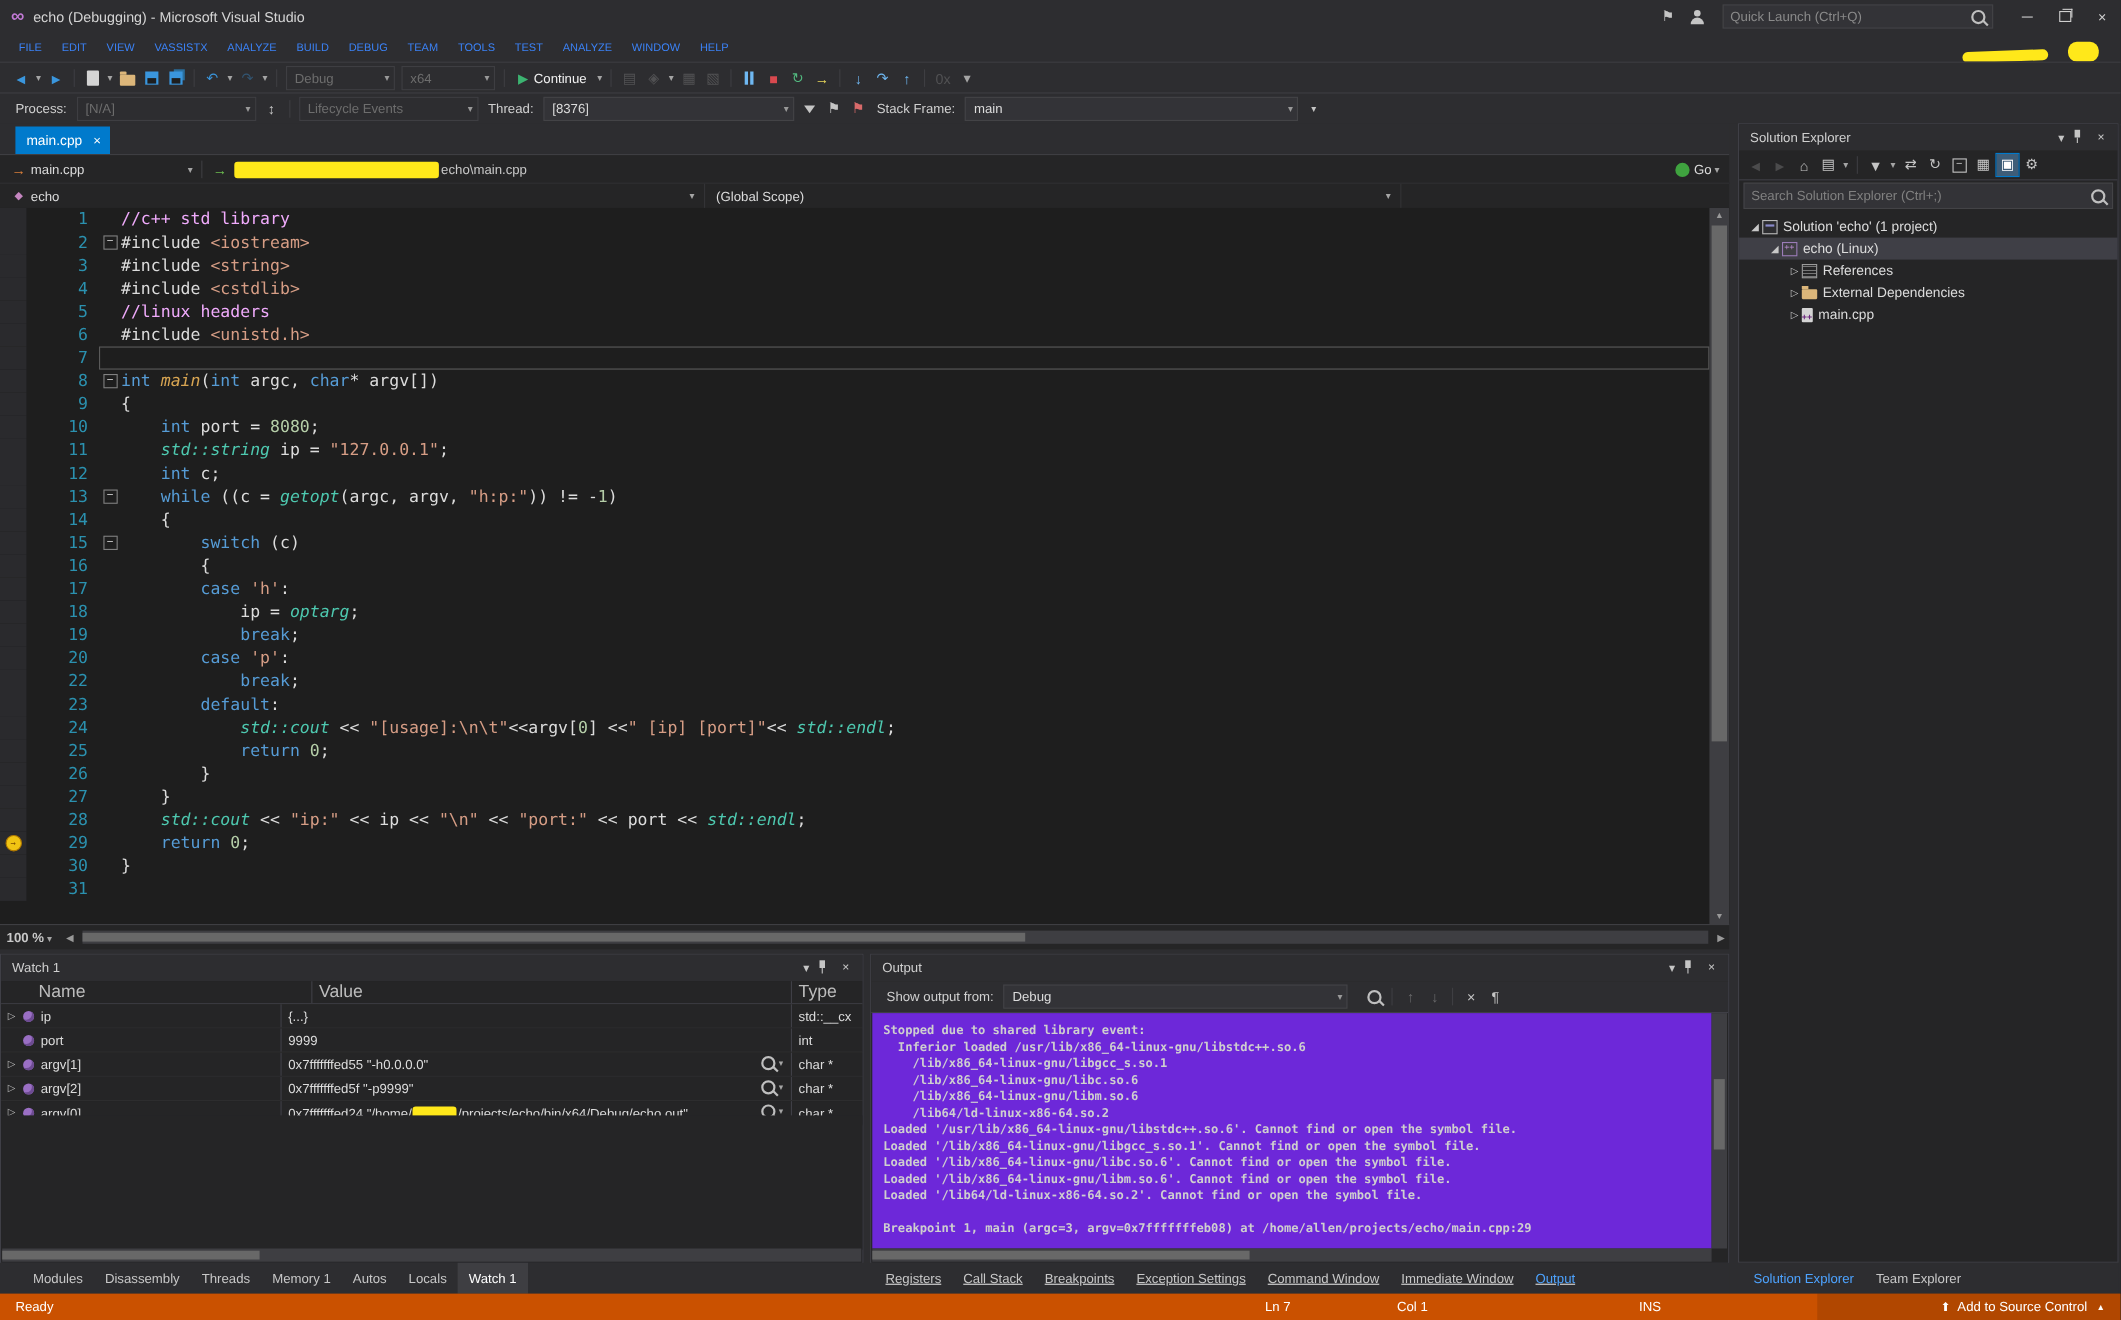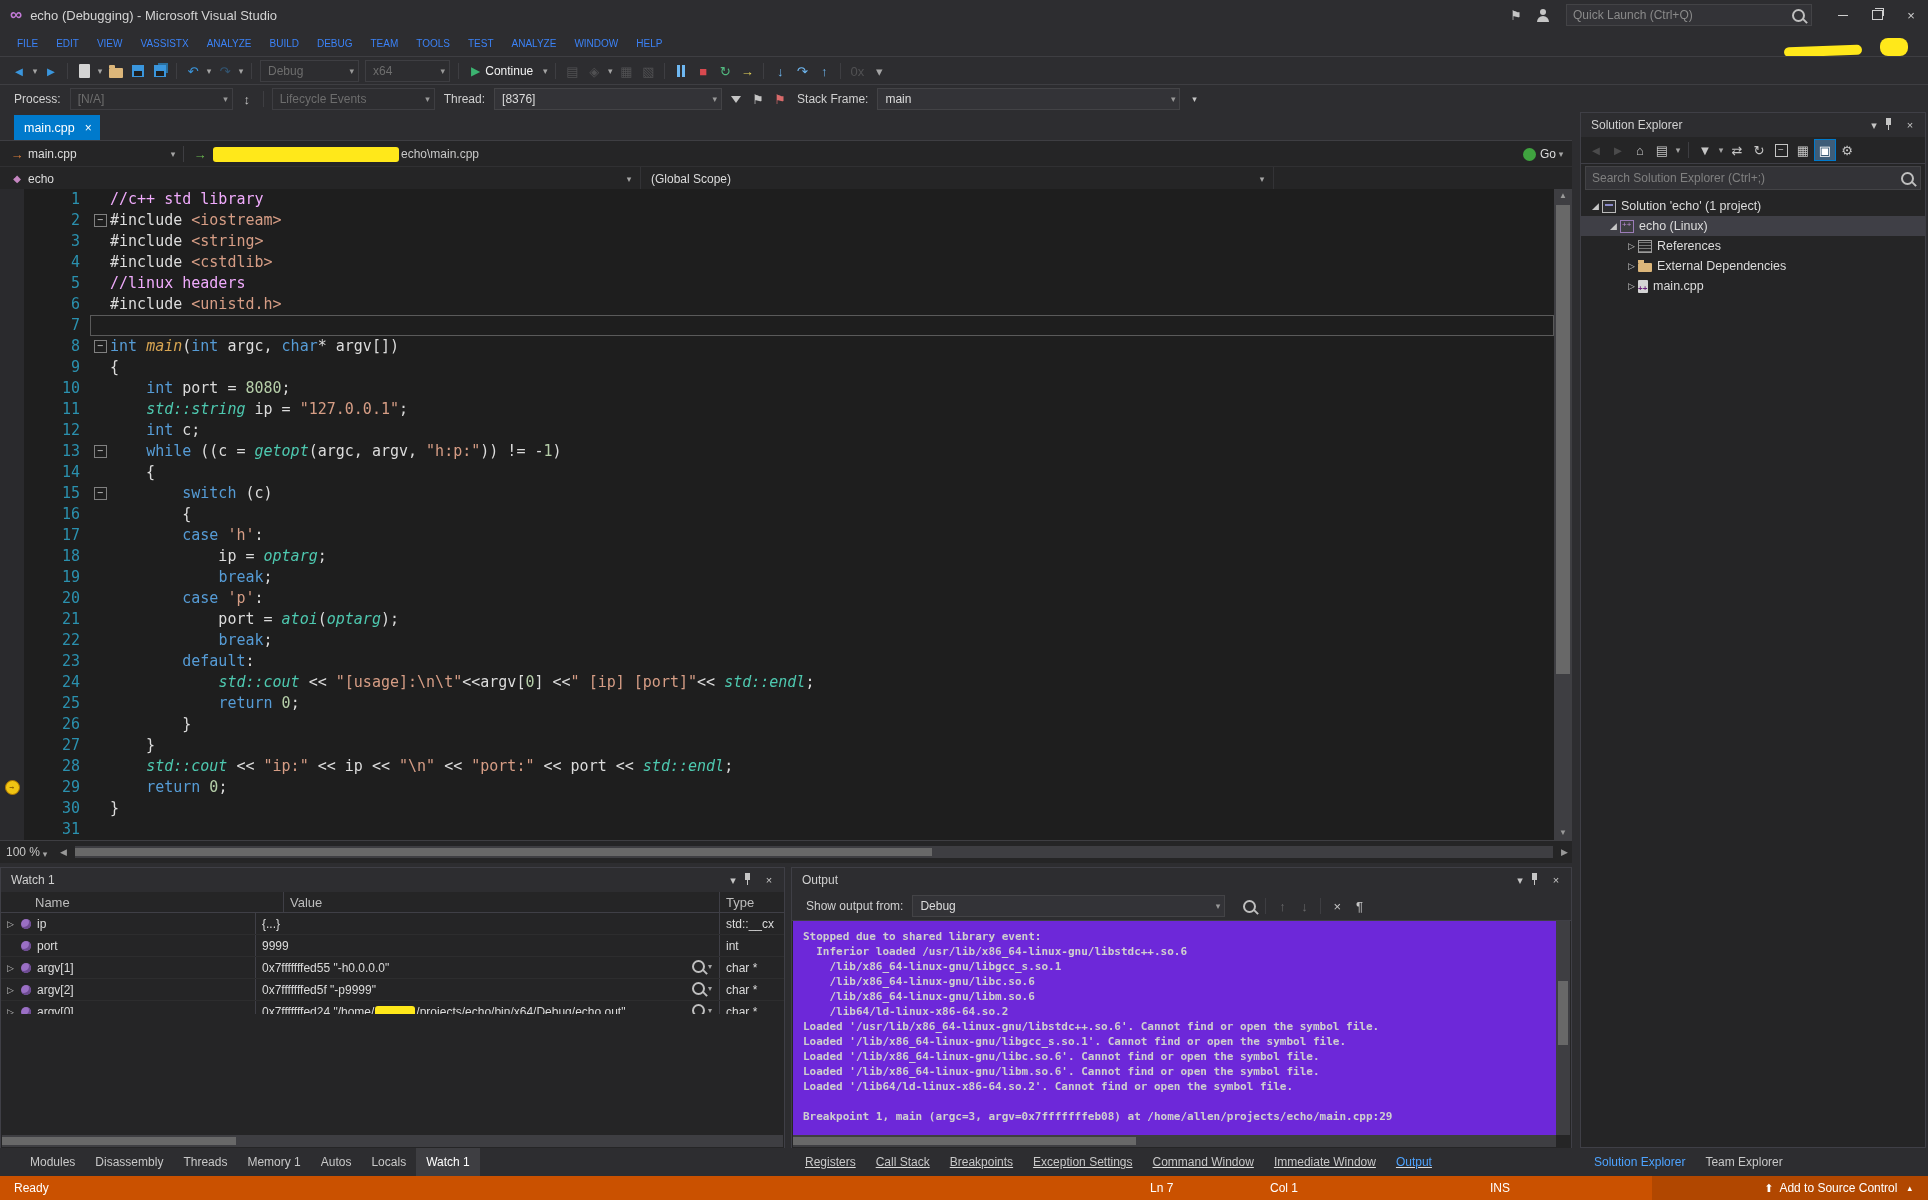--- a/index.html
+++ b/index.html
@@ -95,40 +95,40 @@
   .tok-num{color:#B5CEA8;} .tok-pl{color:#DCDCDC;}
   .tok-typ{color:#4EC9B0;font-style:italic;} .tok-fn{color:#D8A552;font-style:italic;}
   .vscroll{position:absolute;right:0;top:0;width:18px;bottom:0;background:#3E3E42;}
   .vscroll .arr{position:absolute;left:0;width:18px;height:14px;color:#999;font-size:8px;text-align:center;line-height:14px;}
   .vscroll .thumb{position:absolute;left:2px;right:2px;background:#686868;}
   .hscroll{position:absolute;height:12px;background:#3E3E42;}
   .hscroll .thumb{position:absolute;top:2px;bottom:2px;background:#686868;}
 
   
   .zoombar{position:absolute;left:0;top:728px;right:0;height:22px;background:#252526;display:flex;align-items:center;border-top:1px solid #3E3E42;}
-  .zoom-combo{display:flex;align-items:flex-end;padding:0 6px;font-size:12px;color:#C8C8C8;}
+  .zoom-combo{display:flex;align-items:flex-end;padding:0 6px;font-size:12px;color:#C8C8C8;font-weight:bold;}
   .zoom-track{position:relative;flex:1;height:12px;background:#3E3E42;margin:0 4px;}
   .zoom-track .thumb{position:absolute;top:2px;bottom:2px;left:0;width:58%;background:#686868;}
   .zarr{color:#999;font-size:9px;padding:0 4px;}
 
   
   .panels{position:absolute;left:0;top:755px;right:0;height:282px;}
   .panel{position:absolute;top:0;bottom:0;background:#252526;border:1px solid #3F3F46;}
   #watch-panel{left:0;width:783px;}
   #output-panel{left:791px;right:0;}
   .panel-header{height:24px;display:flex;align-items:center;padding:0 6px 0 10px;background:#2D2D30;color:#D0D0D0;font-size:12px;}
   .panel-header .sp{flex:1;height:100%;}
   .ph-icons{display:flex;align-items:center;}
   .ph-icons span{width:18px;text-align:center;color:#C5C5C5;font-size:11px;}
   .i-pin{position:relative;width:12px;height:14px;display:inline-block;}
   .i-pin::before{content:'';position:absolute;left:3px;top:1px;width:5px;height:7px;background:#C5C5C5;}
   .i-pin::after{content:'';position:absolute;left:5px;top:8px;width:1px;height:5px;background:#C5C5C5;}
 
   
-  .wg-header{display:flex;height:20px;background:#252526;border-bottom:1px solid #3F3F46;color:#BDBDBD;font-size:13px;}
+  .wg-header{display:flex;height:20px;background:#252526;border-bottom:1px solid #3F3F46;color:#BDBDBD;font-size:16px;}
   .wg-header>div{display:flex;align-items:center;border-right:1px solid #3F3F46;}
   .wgc-name{width:248px;padding-left:34px;}
   .wgc-value{flex:1;padding-left:6px;}
   .wgc-type{width:58px;padding-left:6px;border-right:none!important;}
   .watch-row{display:flex;height:21px;font-size:12px;border-bottom:1px solid rgba(255,255,255,.04);background:#252526;}
   .wc{display:flex;align-items:center;overflow:hidden;white-space:nowrap;}
   .wc.name{width:248px;padding-left:6px;border-right:1px solid #3F3F46;}
   .wc.value{flex:1;padding-left:6px;border-right:1px solid #3F3F46;position:relative;}
   .wc.type{width:58px;padding-left:6px;}
   .expander{width:14px;color:#BFBFBF;font-size:9px;flex:none;}
@@ -525,28 +525,20 @@
                 <span class="fold-col"></span>
                 <span class="code-text"><span class="tok-pl">            </span><span class="tok-kw">break</span><span class="tok-pl">;</span></span>
               </span>
             </div>
             <div class="code-line">
               <span class="bp-margin"></span>
               <span class="line-num">20</span>
               <span class="line-body">
                 <span class="fold-col"></span>
                 <span class="code-text"><span class="tok-pl">        </span><span class="tok-kw">case</span><span class="tok-pl"> </span><span class="tok-str">'p'</span><span class="tok-pl">:</span></span>
-              </span>
-            </div>
-            <div class="code-line">
-              <span class="bp-margin"></span>
-              <span class="line-num">21</span>
-              <span class="line-body">
-                <span class="fold-col"></span>
-                <span class="code-text"><span class="tok-pl">            port = </span><span class="tok-typ">atoi</span><span class="tok-pl">(</span><span class="tok-typ">optarg</span><span class="tok-pl">);</span></span>
               </span>
             </div>
             <div class="code-line">
               <span class="bp-margin"></span>
               <span class="line-num">22</span>
               <span class="line-body">
                 <span class="fold-col"></span>
                 <span class="code-text"><span class="tok-pl">            </span><span class="tok-kw">break</span><span class="tok-pl">;</span></span>
               </span>
             </div>

